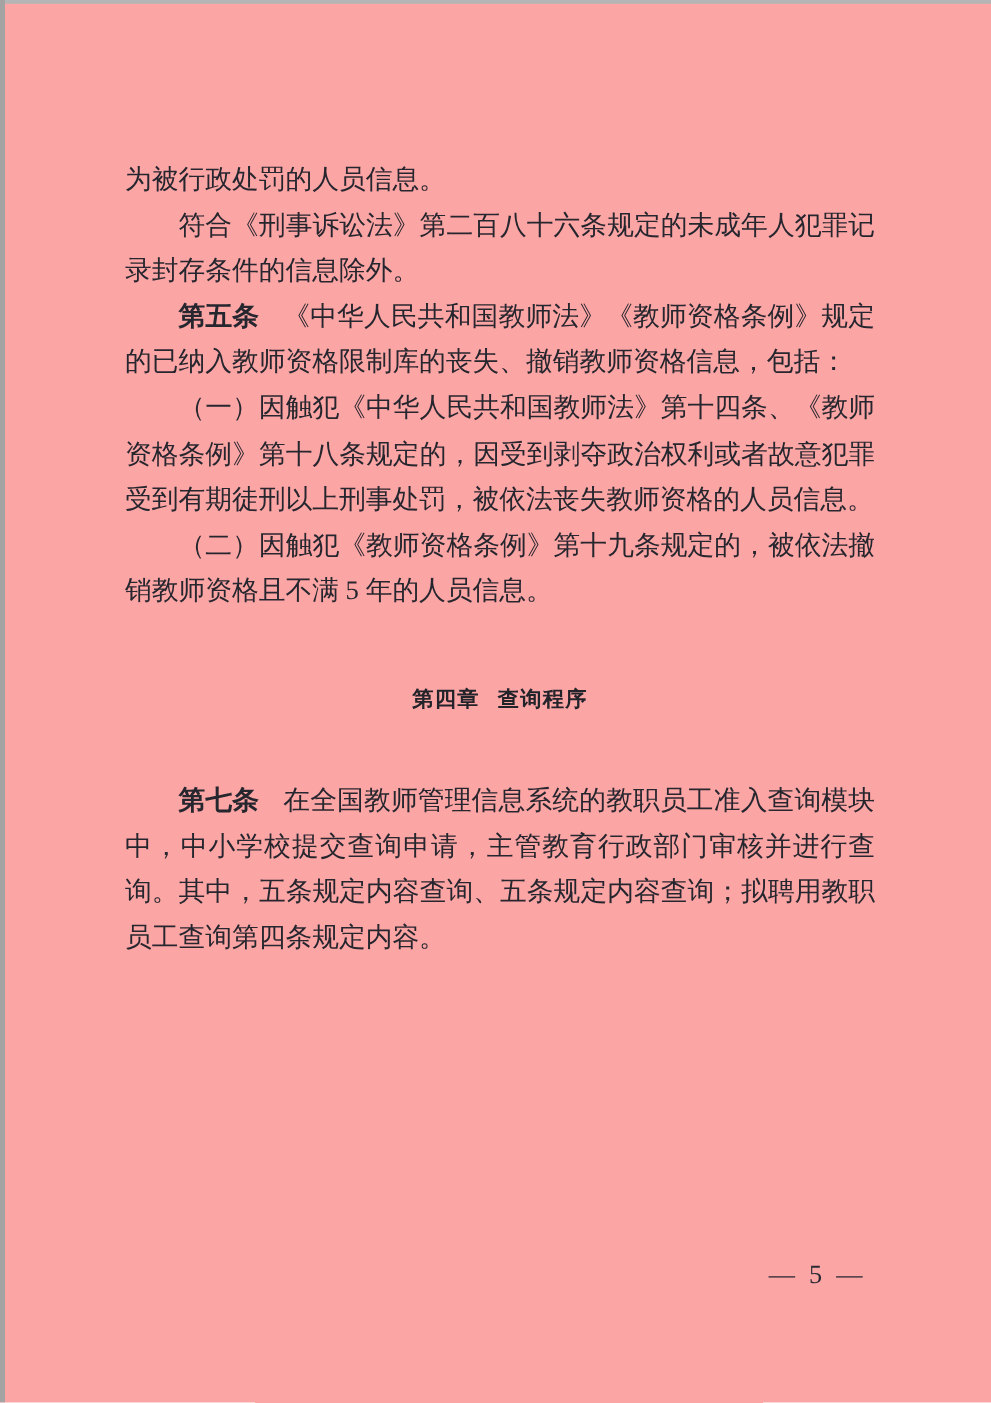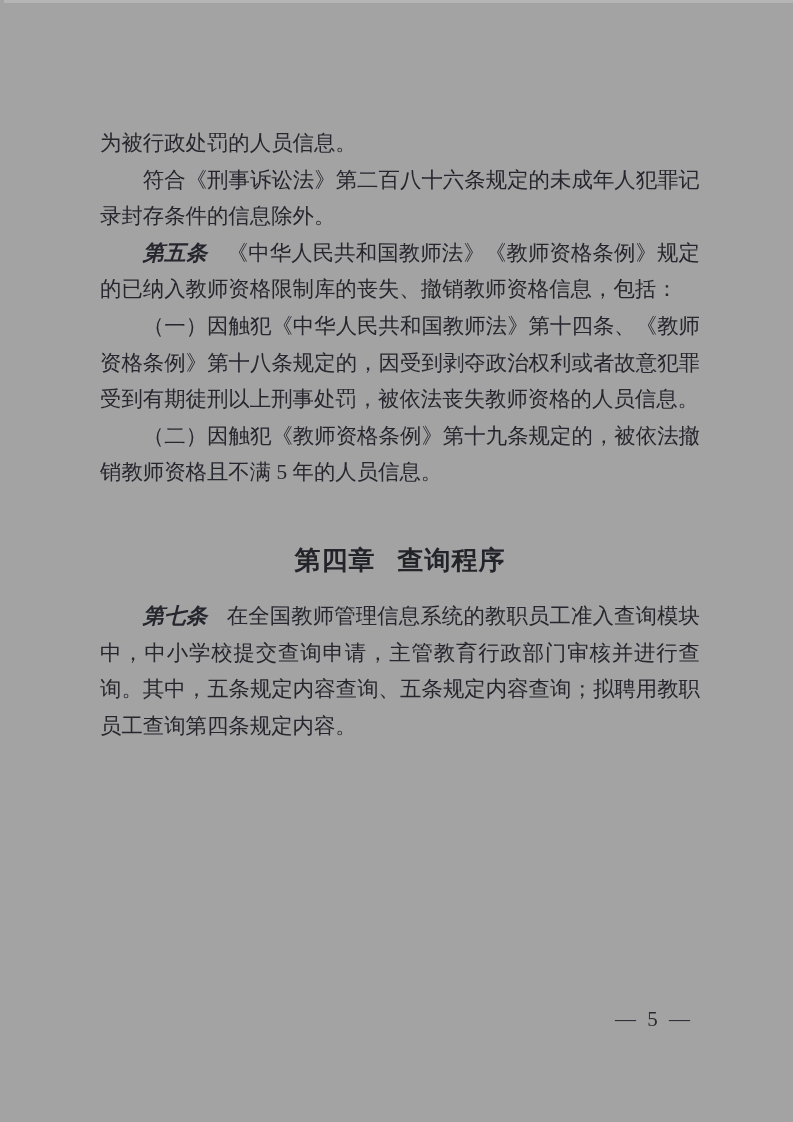--- a/index.html
+++ b/index.html
@@ -7,21 +7,21 @@
     padding: 0;
     width: 793px;
     height: 1122px;
     background: #fcfcfb;
     overflow: hidden;
   }
   .scan-page {
     position: relative;
     width: 793px;
     height: 1122px;
-    background: #a3a3a3;
+    background: #fca5a5;
     font-family: "Liberation Serif", "DejaVu Serif", serif;
     color: #26262e;
   }
   .scan-edge-top {
     position: absolute;
     top: 0; left: 0;
     width: 100%; height: 3px;
     background: #b5b5b5;
   }
   .scan-edge-left {
@@ -44,29 +44,28 @@
     margin: 0;
     padding: 0;
     text-indent: 2em;
   }
   p.para.cont {
     text-indent: 0;
   }
   .article-label {
     font-weight: bold;
     margin-right: 0.9em;
-    font-style: italic;
   }
   .chapter {
     font-family: "Liberation Sans", "DejaVu Sans", sans-serif;
-    font-size: 26px;
+    font-size: 17px;
     font-weight: bold;
     text-align: center;
     text-indent: 0;
-    margin: 52px 0 21px 0;
+    margin: 52px 0 45px 0;
     line-height: 34px;
     letter-spacing: 1px;
     color: #23232a;
   }
   .chapter-title {
     margin-left: 0.85em;
   }
   .page-number {
     position: absolute;
     top: 1007px;

